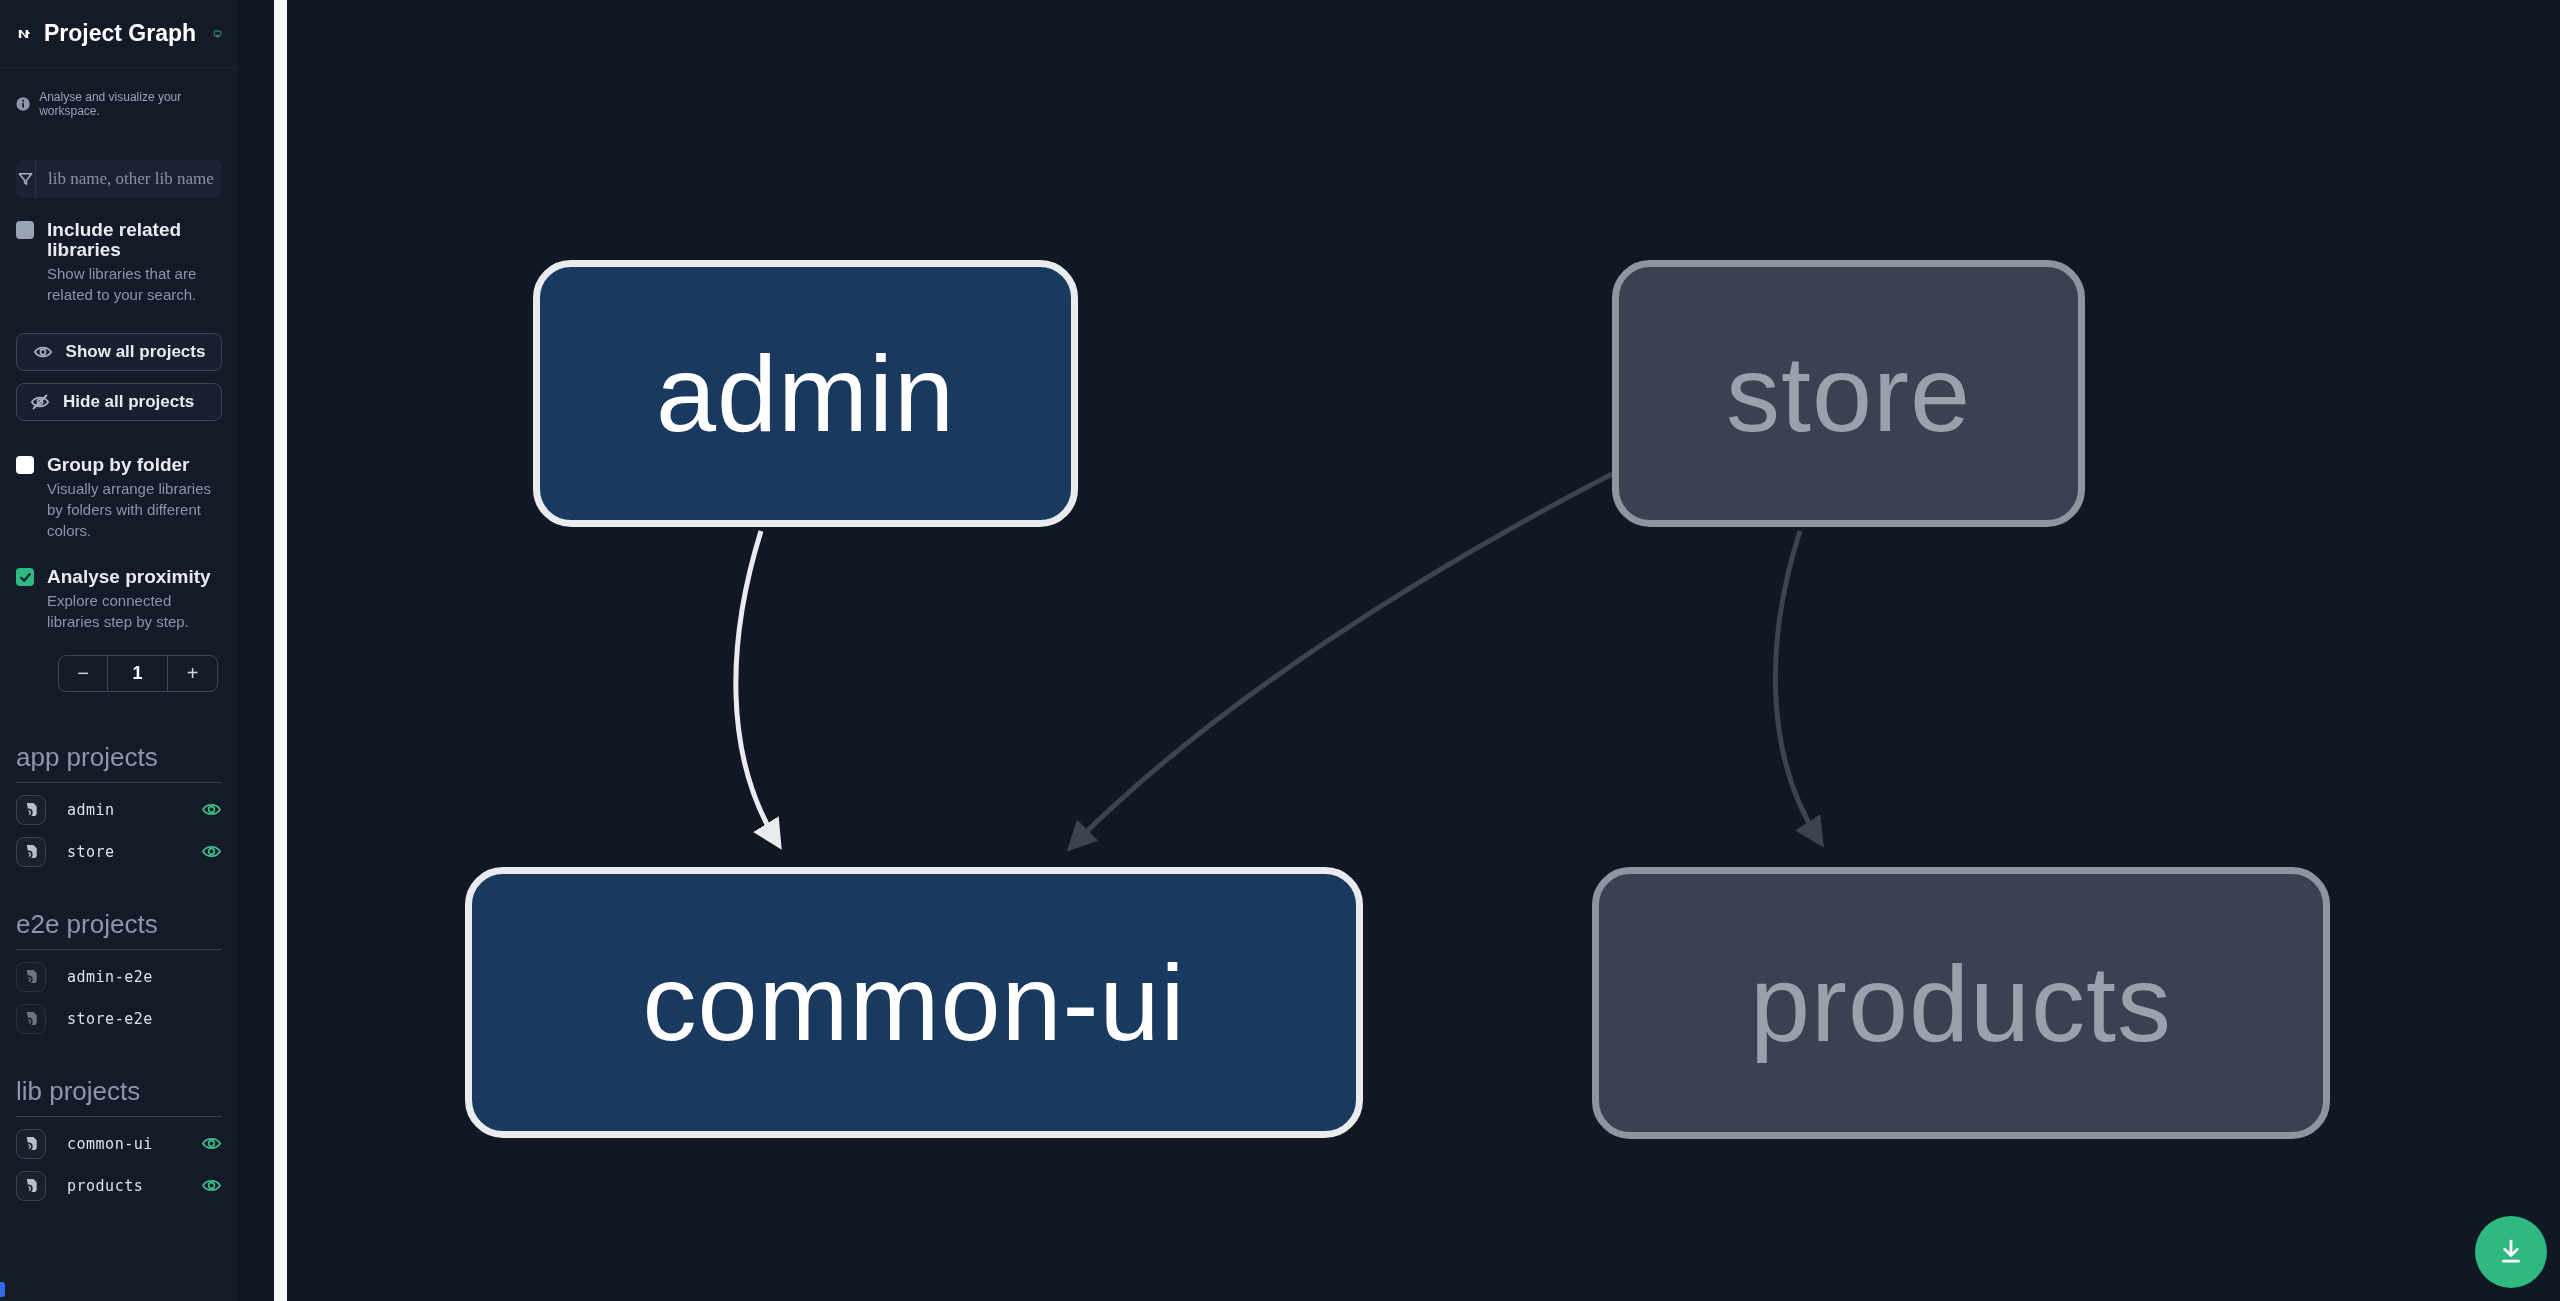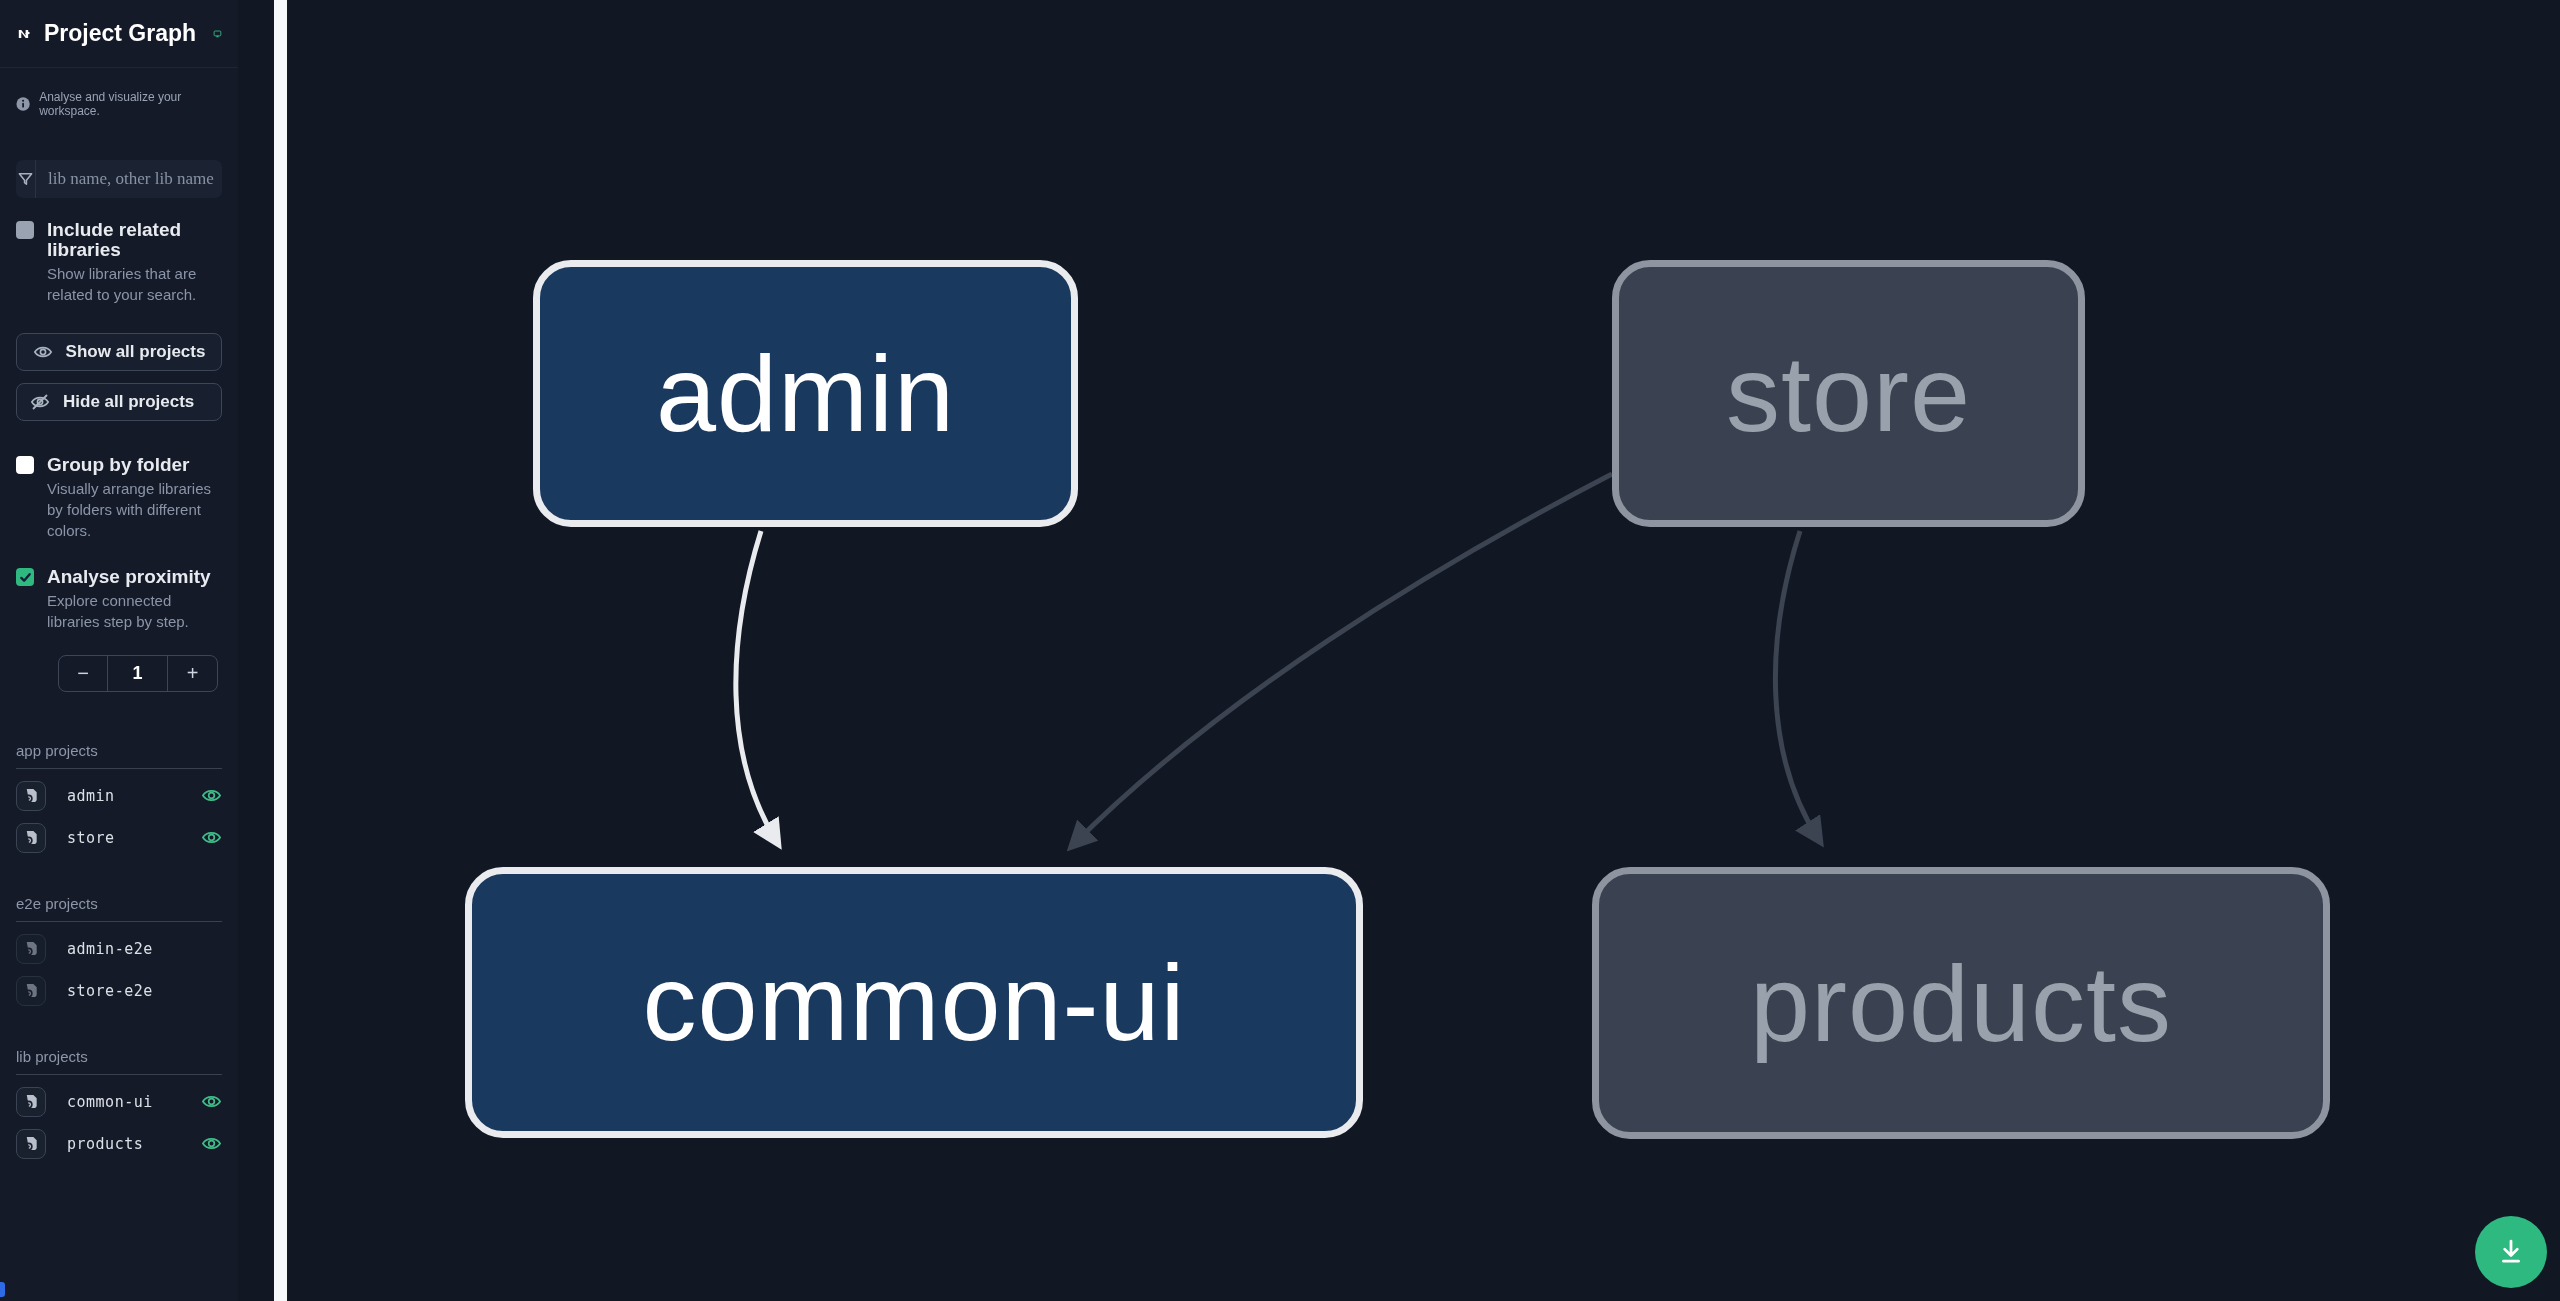--- a/index.html
+++ b/index.html
@@ -47,21 +47,21 @@
   .stepper { margin:22px 0 0 42px; width:160px; height:37px;
     border:1px solid #3d4657; border-radius:8px; display:flex; overflow:hidden; }
   .stepper .cell { display:flex; align-items:center; justify-content:center; }
   .stepper .dec { width:48px; color:#cfd5dd; font-size:20px; cursor:pointer; }
   .stepper .val { width:61px; color:#ffffff; font-size:18px; font-weight:700;
     border-left:1px solid #3d4657; border-right:1px solid #3d4657; }
   .stepper .inc { flex:1; color:#cfd5dd; font-size:20px; cursor:pointer; }
 
   .section { margin-top:42px; }
   .section.first { margin-top:50px; }
-  .section-title { font-size:15px; color:#8d97a8; padding-bottom:9px;
+  .section-title { font-size:26px; color:#8d97a8; padding-bottom:9px;
     border-bottom:1px solid #39414f; }
   .proj-row { display:flex; align-items:center; margin-top:12px; height:30px; }
   .focus-btn { width:30px; height:30px; border:1px solid #3a4454;
     border-radius:8px; background:#19202e; display:flex; align-items:center;
     justify-content:center; cursor:pointer; flex:none; }
   .focus-btn.dim { opacity:.55; }
   .proj-name { margin-left:21px; font-family:"DejaVu Sans Mono", monospace;
     font-size:15px; color:#dce0e7; letter-spacing:.5px; }
   .eye-toggle { margin-left:auto; display:flex; cursor:pointer; }
 

